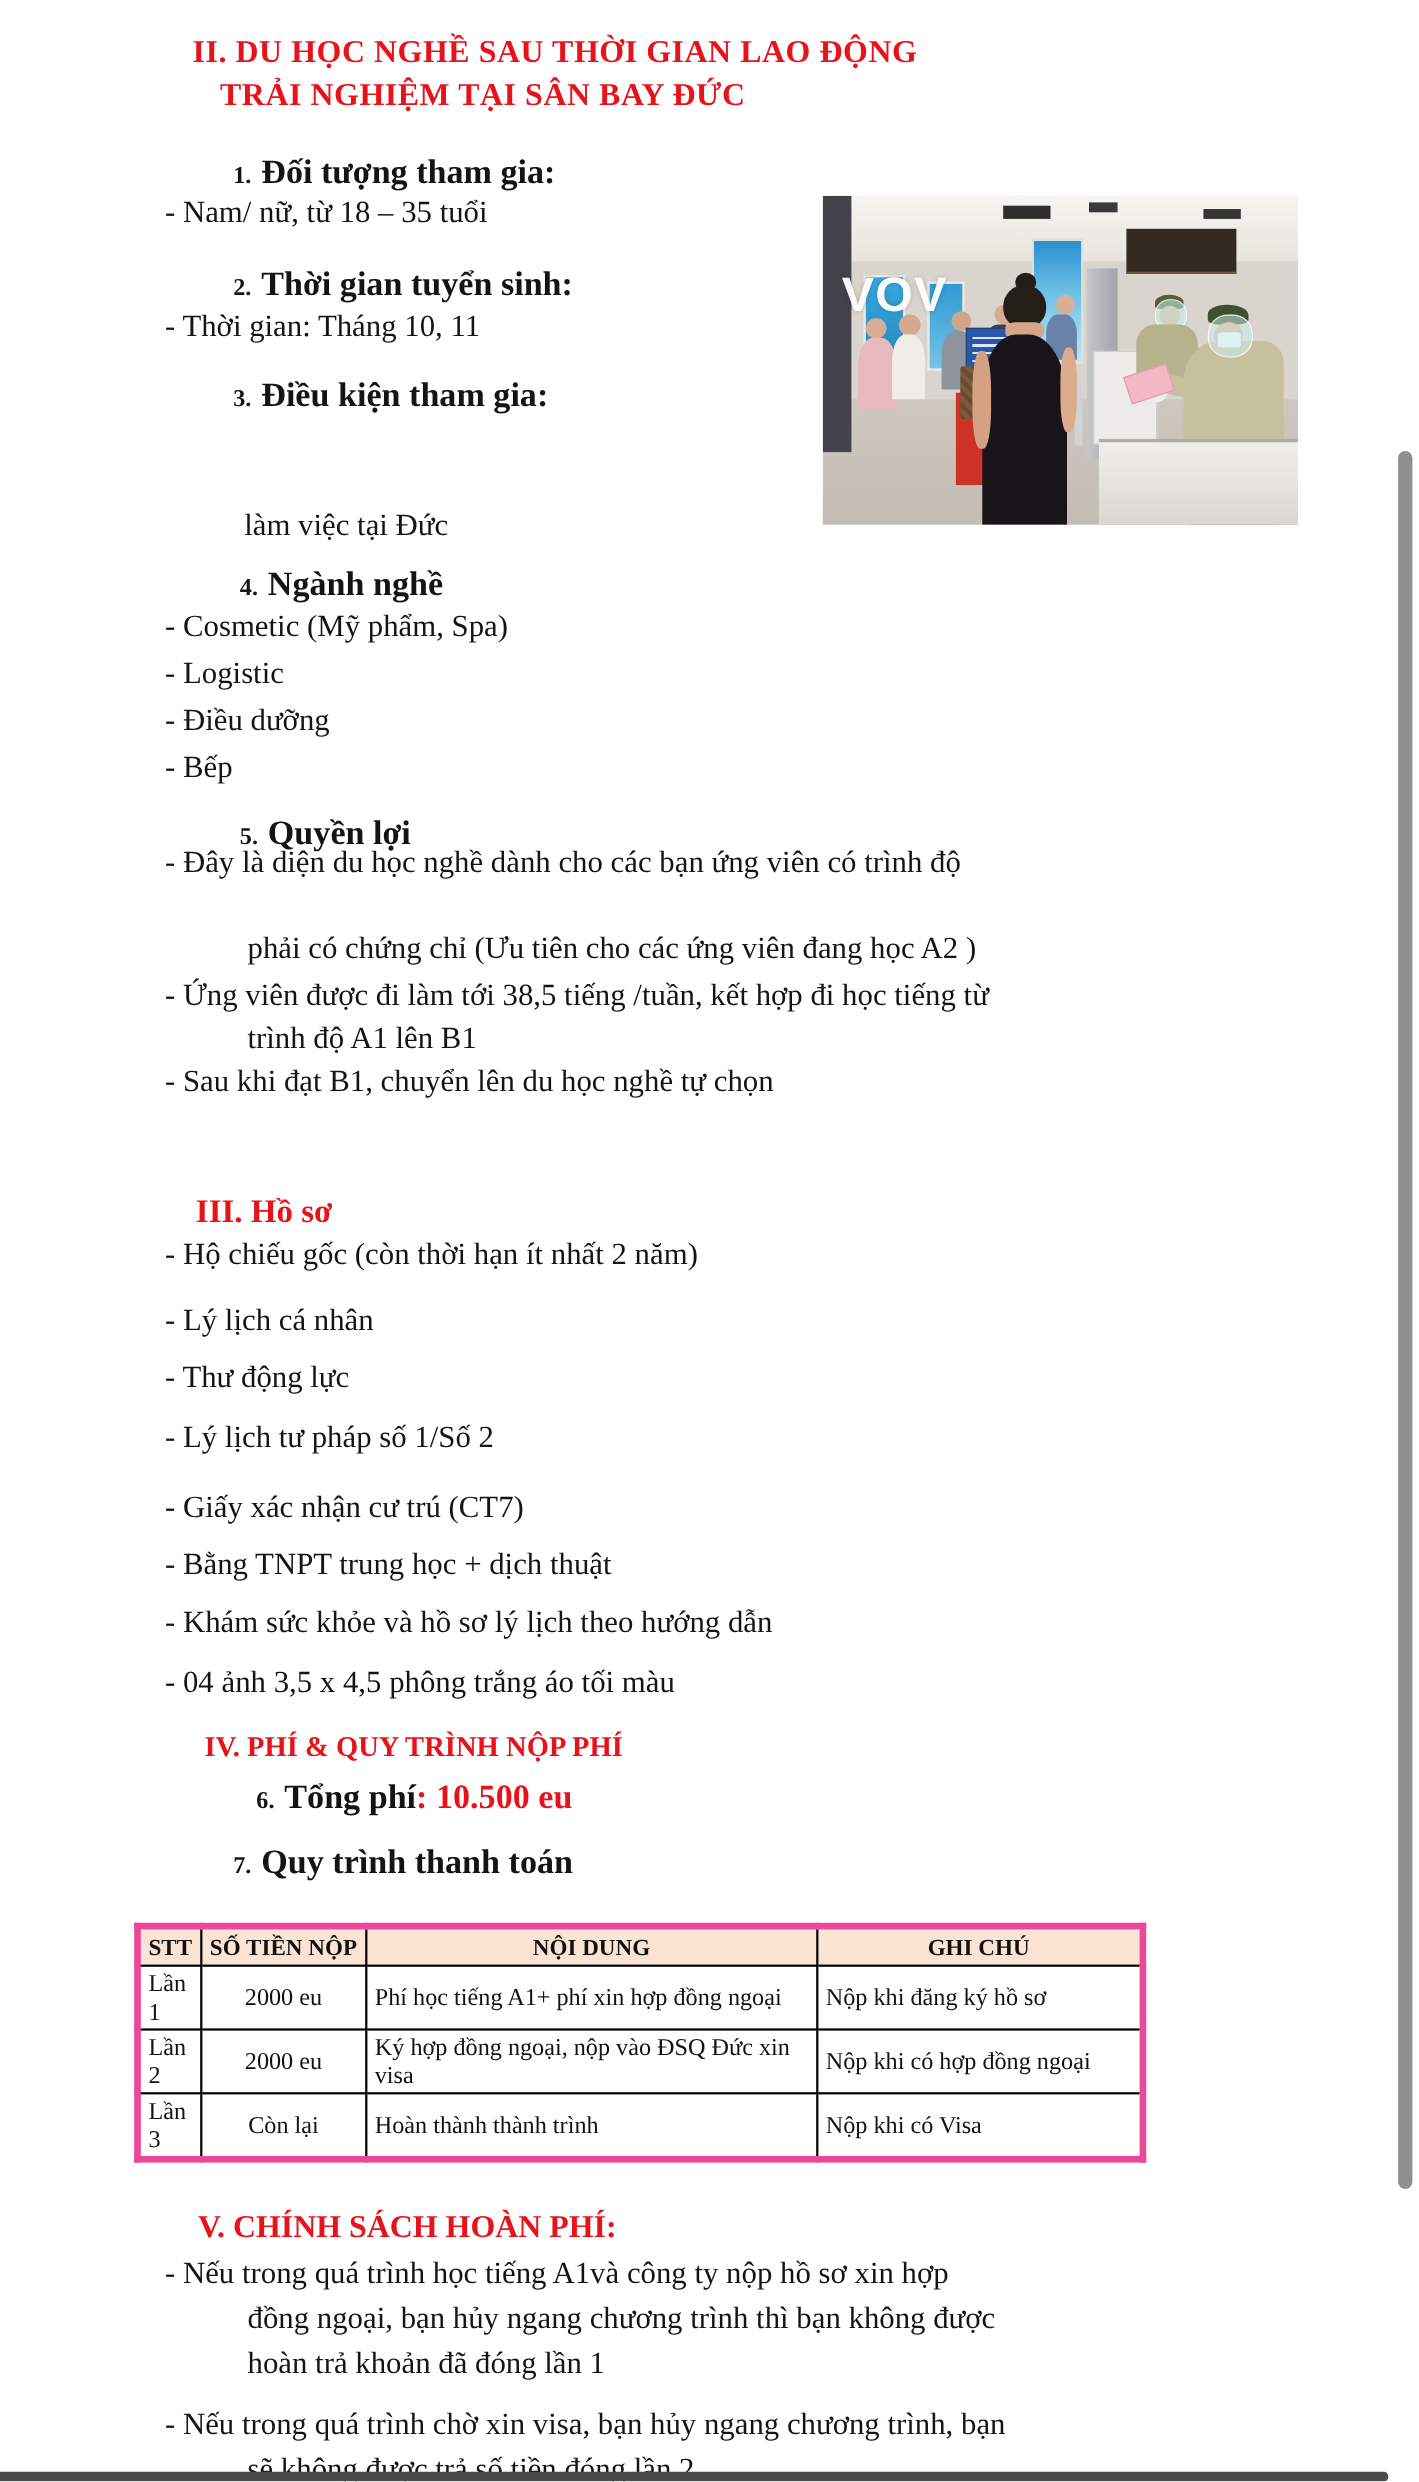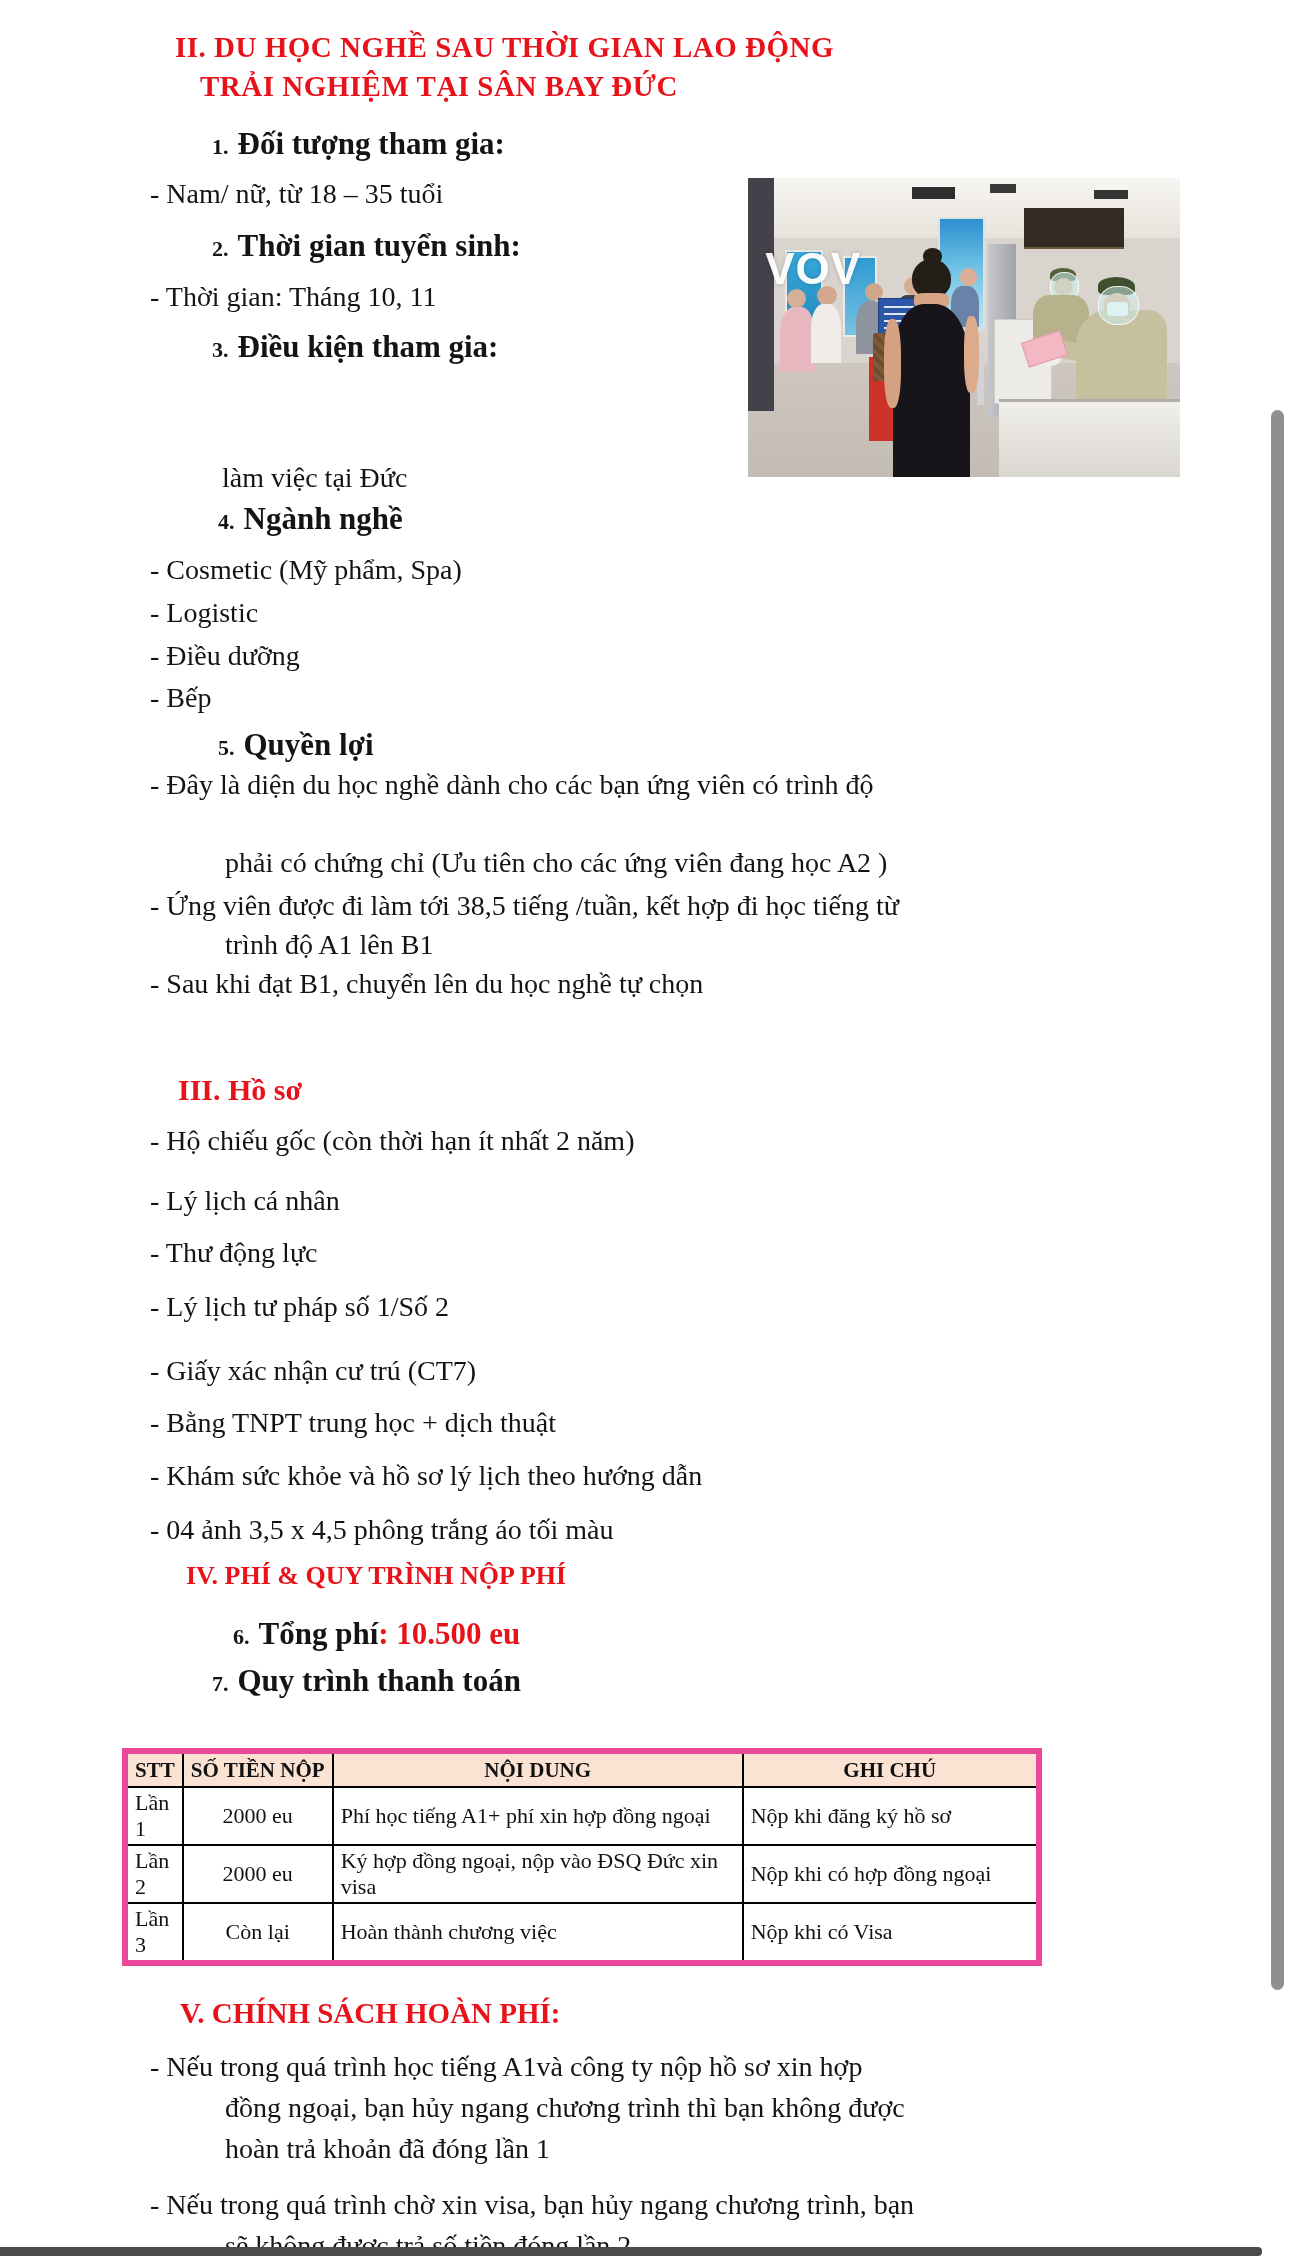--- a/index.html
+++ b/index.html
@@ -1,21 +1,21 @@
 <!DOCTYPE html>
 <html><head>
 <meta charset="utf-8">
 <style>
   html,body{margin:0;padding:0;background:#ffffff;}
   .page{position:relative;width:1290px;height:2256px;background:#ffffff;overflow:hidden;
         font-family:"Liberation Serif","DejaVu Serif",serif;color:#141414;}
   .t{position:absolute;white-space:nowrap;font-size:28px;line-height:1.2;}
   .red{color:#e8121a;}
   .title{font-size:29px;font-weight:bold;letter-spacing:.5px;}
-  .h{font-weight:bold;font-size:31px;}
+  .h{font-weight:bold;font-size:31px;margin-top:12px;}
   .num{font-size:22px;font-weight:bold;margin-right:9px;}
   .h6v{color:#e8121a;font-weight:bold;}
   .h6t{font-weight:bold;}
   
   table.paytable{position:absolute;left:122px;top:1748px;border-collapse:collapse;
       font-size:22px;color:#111;border:6px solid #ec4899;table-layout:fixed;}
   .paytable th,.paytable td{border:2px solid #000;padding:2px 7px;vertical-align:middle;overflow:hidden;}
   .paytable th{background:#fbe3d4;font-size:21px;text-align:center;}
   .paytable td{text-align:left;}
   .paytable td.c{text-align:center;}
@@ -95,21 +95,21 @@
     </tr>
     <tr style="height:58px">
       <td>Lần 2</td>
       <td class="c">2000 eu</td>
       <td>Ký hợp đồng ngoại, nộp vào ĐSQ Đức xin visa</td>
       <td>Nộp khi có hợp đồng ngoại</td>
     </tr>
     <tr style="height:36px">
       <td>Lần 3</td>
       <td class="c">Còn lại</td>
-      <td>Hoàn thành chương việc</td>
+      <td>Hoàn thành thành trình</td>
       <td>Nộp khi có Visa</td>
     </tr>
   </tbody>
     </table>
 
   <div class="t h red" style="left:180px;top:1996px;font-size:29px">V. CHÍNH SÁCH HOÀN PHÍ:</div>
   <div class="t" style="left:150px;top:2050px">- Nếu trong quá trình học tiếng A1và công ty nộp hồ sơ xin hợp</div>
   <div class="t" style="left:225px;top:2091px">đồng ngoại, bạn hủy ngang chương trình thì bạn không được</div>
   <div class="t" style="left:225px;top:2132px">hoàn trả khoản đã đóng lần 1</div>
   <div class="t" style="left:150px;top:2188px">- Nếu trong quá trình chờ xin visa, bạn hủy ngang chương trình, bạn</div>

